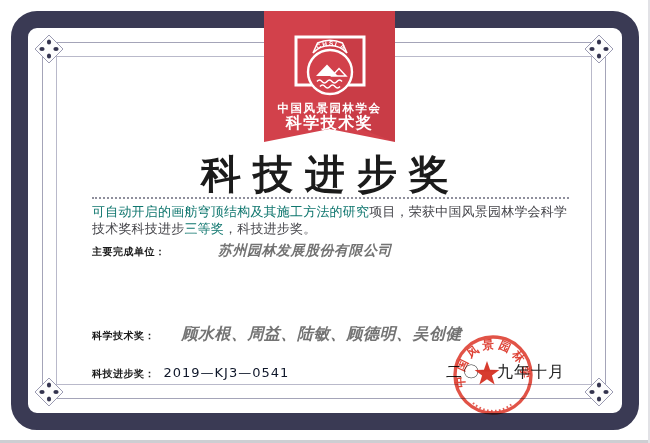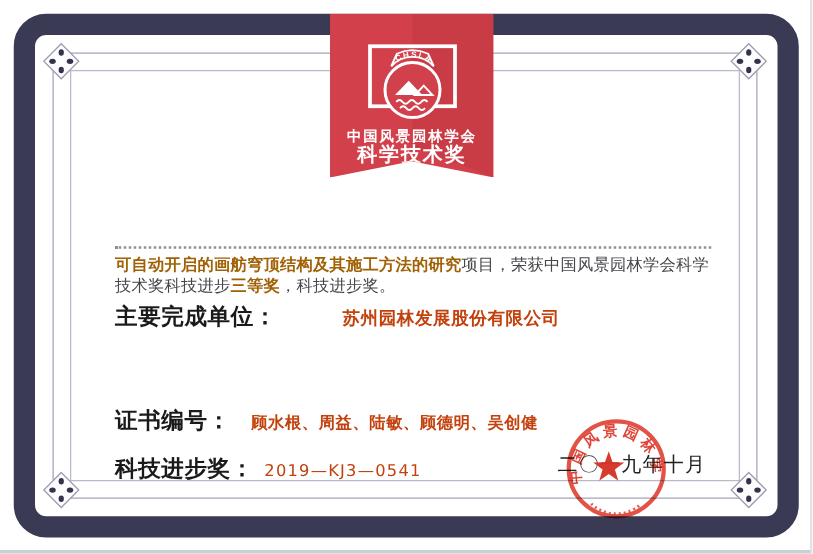--- a/index.html
+++ b/index.html
@@ -40,33 +40,33 @@
   .title{position:absolute;left:0;right:0;top:147px;text-align:center;
          font-family:"DejaVu Serif","Liberation Serif",serif;
          font-size:40px;font-weight:700;color:#1b1b1b;letter-spacing:12px;
          text-indent:12px;}
 
   .divider{position:absolute;left:92px;top:197px;width:477px;height:0;
            border-top:2px dotted #8f8f9c;}
 
   .para{position:absolute;left:92px;top:204px;width:484px;
         font-size:13px;line-height:16.5px;color:#45454a;letter-spacing:0.2px;}
-  .para b{color:#a16207;font-weight:bold;}
+  .para b{color:#0f766e;font-weight:normal;}
 
   .row{position:absolute;left:92px;white-space:nowrap;}
-  .lbl{font-weight:bold;color:#1a1a1a;font-size:18px;letter-spacing:0.5px;}
-  .kai{font-family:"DejaVu Serif","Liberation Serif",serif;
-       font-weight:600;color:#c2410c;}
+  .lbl{font-weight:bold;color:#1a1a1a;font-size:10px;letter-spacing:0.5px;}
+  .kai{font-family:"DejaVu Serif","Liberation Serif",serif;font-style:italic;
+       font-weight:600;color:#737373;}
   .row.unit{top:241px;}
   .row.unit .val{margin-left:48px;font-size:14px;letter-spacing:0.5px;}
   .row.persons{top:324px;}
-  .row.persons .val{margin-left:12px;font-size:13px;letter-spacing:0.5px;text-align:right;}
+  .row.persons .val{margin-left:22px;font-size:16px;letter-spacing:0.5px;text-align:right;}
   .row.certno{top:363px;}
   .row.certno .val{font-family:"DejaVu Sans","Liberation Sans",sans-serif;
-       font-style:normal;font-weight:normal;color:#c2410c;font-size:13px;
+       font-style:normal;font-weight:normal;color:#0f172a;font-size:13px;
        letter-spacing:1px;margin-left:4px;}
 
   .date{position:absolute;left:446px;top:362px;z-index:1;
         font-family:"DejaVu Serif","Liberation Serif",serif;
         font-size:16px;color:#222;letter-spacing:1px;}
 
   .seal{position:absolute;left:433px;top:315px;z-index:2;
         mix-blend-mode:multiply;opacity:0.95;}
   .seal-star{position:absolute;left:471px;top:357px;z-index:3;}
 
@@ -134,31 +134,32 @@
       </text>
       <polygon points="38,41 45,33.5 52,41" fill="#d2414b" stroke="#ffffff" stroke-width="1.5"></polygon>
       <polygon points="22,41 33,29.5 41.5,38.5 44,41" fill="#ffffff"></polygon>
       <path d="M23,46.5 q2.5,-3 5,0 t5,0 t5,0 t5,0 t5,0" fill="none" stroke="#ffffff" stroke-width="1.5"></path>
       <path d="M26,51.5 q2.5,-3 5,0 t5,0 t5,0 t5,0" fill="none" stroke="#ffffff" stroke-width="1.5"></path>
     </svg>
     <div class="ribbon-line">中国风景园林学会</div>
     <div class="ribbon-line l2">科学技术奖</div>
   </div>
 
+  <div class="title">科技进步奖</div>
 
   <div class="divider"></div>
 
   <div class="para"><b>可自动开启的画舫穹顶结构及其施工方法的研究</b><span>项目，荣获中国风景园林学会科学技术奖科技进步</span><b>三等奖</b><span>，科技进步奖。</span></div>
 
   <div class="row unit">
     <span class="lbl">主要完成单位：</span>
     <span class="kai val">苏州园林发展股份有限公司</span>
   </div>
   <div class="row persons">
-    <span class="lbl">证书编号：</span>
+    <span class="lbl">科学技术奖：</span>
     <span class="kai val">顾水根、周益、陆敏、顾德明、吴创健</span>
   </div>
   <div class="row certno">
     <span class="lbl">科技进步奖：</span>
     <span class="val">2019—KJ3—0541</span>
   </div>
 
   <div class="date">二〇一九年十月</div>
 
   <svg class="seal" width="120" height="120" viewBox="0 0 120 120">

